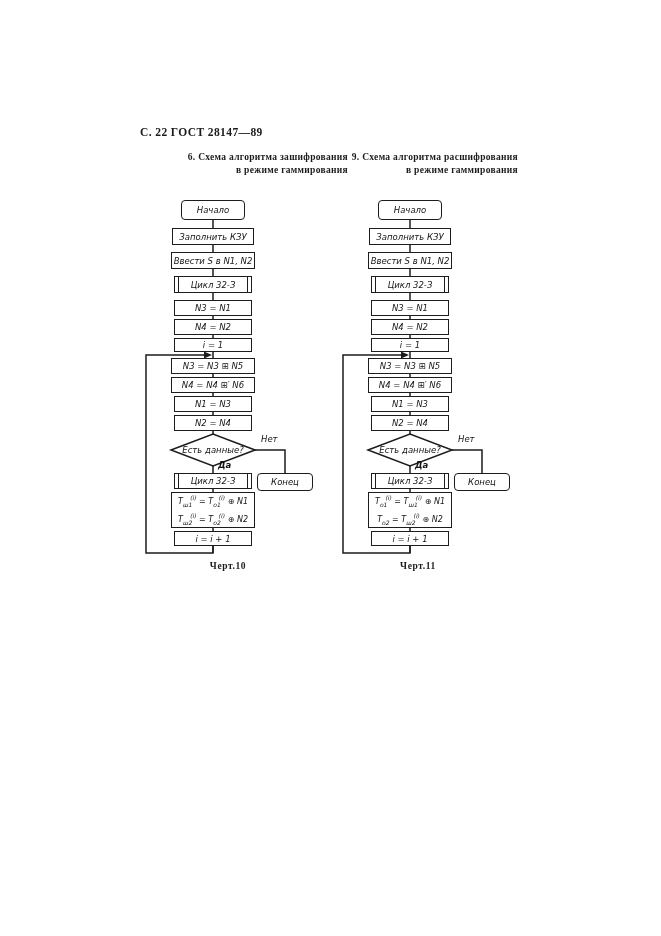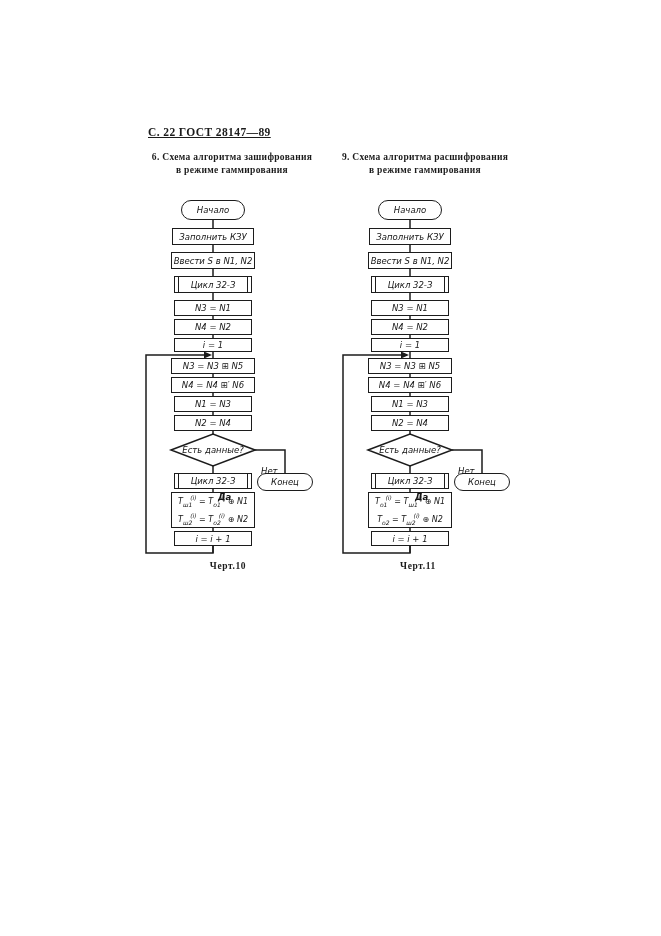--- a/index.html
+++ b/index.html
@@ -1,55 +1,55 @@
 <!DOCTYPE html>
 <html><head>
 <meta charset="utf-8">
 <style>
   html,body{margin:0;padding:0;}
   body{
     width:661px;height:936px;background:#ffffff;position:relative;
     font-family:"Liberation Serif",serif;color:#1b1b1b;overflow:hidden;
   }
   .header{
-    position:absolute;left:148px;top:126px;
-    font:bold 11.5px "Liberation Serif",serif;letter-spacing:0.4px;text-decoration:underline;
+    position:absolute;left:140px;top:126px;
+    font:bold 11.5px "Liberation Serif",serif;letter-spacing:0.4px;
   }
   .title{
-    position:absolute;top:151px;text-align:center;
+    position:absolute;top:151px;text-align:right;
     font:bold 9.5px/13px "Liberation Serif",serif;letter-spacing:0.3px;
   }
   .title-6{left:116px;width:232px;}
   .title-7{left:332px;width:186px;}
   .chart{
     position:absolute;top:198px;width:180px;height:358px;
   }
   .chart-0{left:138px;}
   .chart-1{left:335px;}
   .wires{position:absolute;left:0;top:0;width:180px;height:358px;}
   .node{
     position:absolute;box-sizing:border-box;
     border:1.6px solid #1c1c1c;background:#fff;
     display:flex;align-items:center;justify-content:center;
     font:italic 8.5px "DejaVu Sans",sans-serif;color:#141414;
     text-align:center;white-space:nowrap;
   }
-  .t-terminal{border-radius:10px;}
+  .t-terminal{border-radius:4px;}
   .t-decision{border:none;background:transparent;}
   .t-predefined::before,.t-predefined::after{
     content:"";position:absolute;top:0;bottom:0;width:0;
     border-left:1.6px solid #1c1c1c;
   }
   .t-predefined::before{left:3px;}
   .t-predefined::after{right:3px;}
   .t-formula{flex-direction:column;gap:0px;font-size:8px;line-height:11px;}
   .t-formula sub{font-size:6px;vertical-align:-3px;}
   .t-formula sup{font-size:6px;vertical-align:4px;margin-left:-2px;}
   .flabel{
-    position:absolute;font:italic 8.5px "DejaVu Sans",sans-serif;color:#141414;margin-top:32px;
+    position:absolute;font:italic 8.5px "DejaVu Sans",sans-serif;color:#141414;
   }
   .lbl-yes{left:80px;top:262px;font-weight:bold;}
   .lbl-no{left:123px;top:236px;}
   .caption{
     position:absolute;top:561px;width:180px;text-align:center;
     font:bold 9.5px "Liberation Serif",serif;letter-spacing:0.6px;
   }
   .caption-0{left:138px;font-family:Liberation Serif, serif;}
   .caption-1{left:328px;}
 </style>

